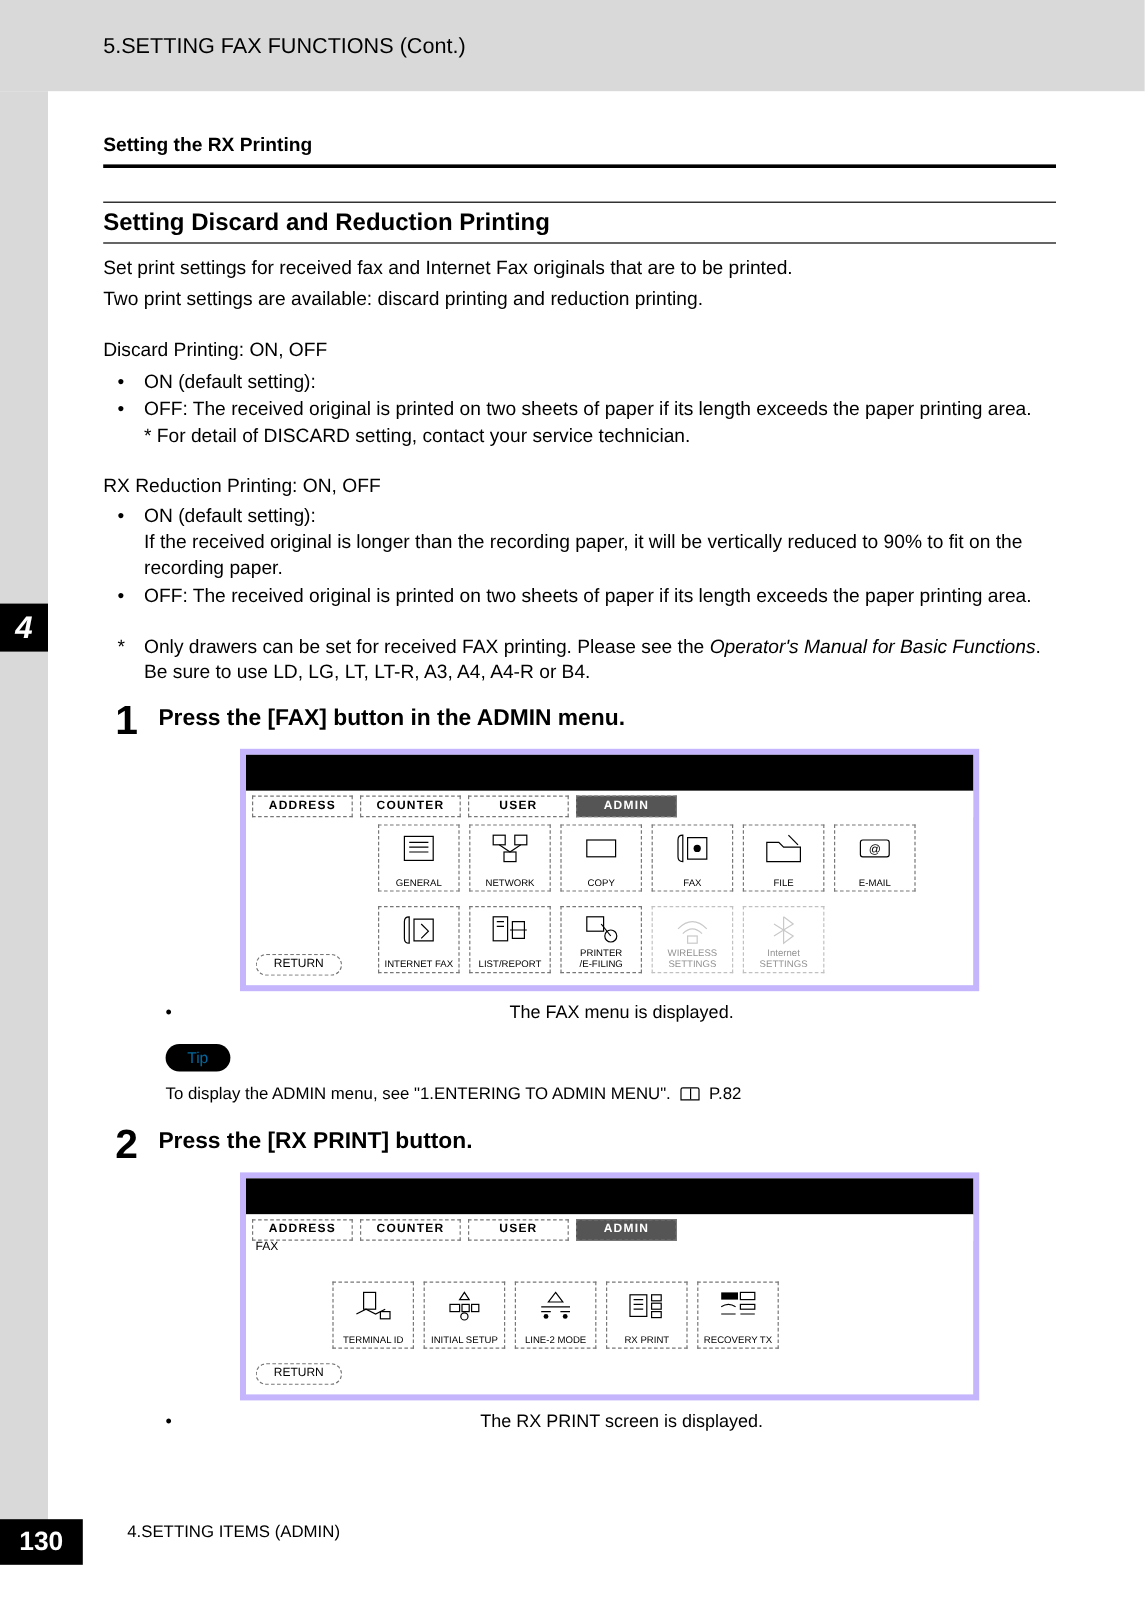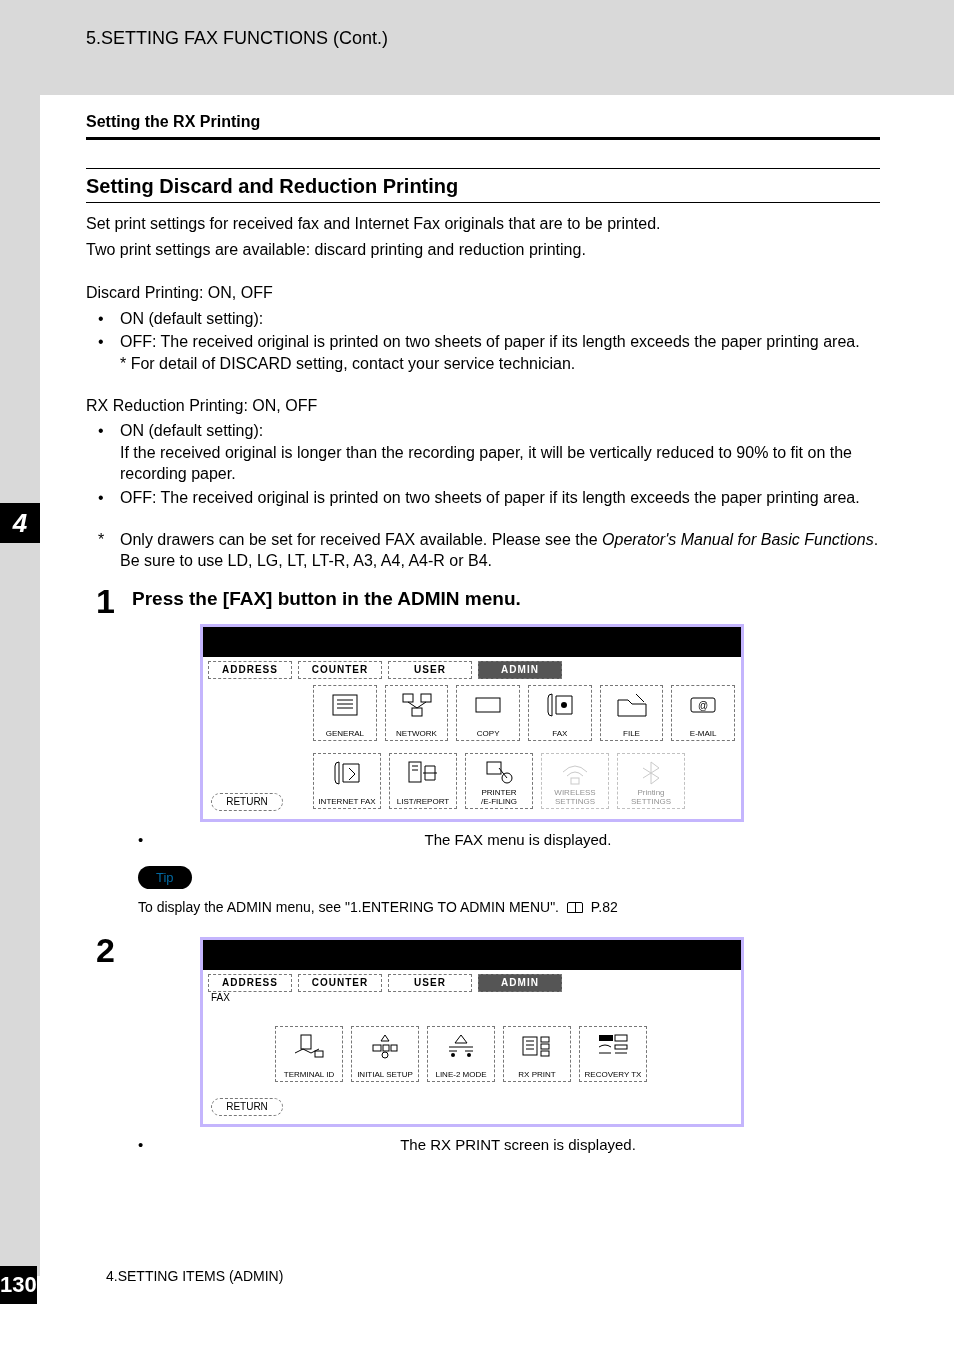--- a/index.html
+++ b/index.html
@@ -1,18 +1,18 @@
 <!DOCTYPE html>
 <html><head>
 <meta charset="utf-8">
 <style>
   * { box-sizing: border-box; margin: 0; padding: 0; }
   html, body { width: 954px; height: 1348px; font-family: Arial, Helvetica, sans-serif; background: #fff; color: #000; }
   .page { position: relative; width: 954px; height: 1348px; }
-  .topbar { background: #d9d9d9; height: 95px; padding: 28px 0 0 86px; font-size: 18px; }
+  .topbar { background: #d9d9d9; height: 76px; padding: 28px 0 0 86px; font-size: 18px; }
   .sidecol { position: absolute; left: 0; top: 76px; width: 40px; height: 1200px; background: #d9d9d9; }
   .blackbox { position: absolute; left: 0; top: 427px; width: 40px; height: 40px; background: #000; color: #fff; font-size: 26px; font-weight: bold; font-style: italic; text-align: center; line-height: 40px; }
   .content { position: absolute; left: 86px; top: 90px; width: 794px; }
   .h1 { font-size: 16px; font-weight: bold; margin-top: 23px; margin-bottom: 6px; }
   .rule-thick { border-bottom: 3px solid #000; margin-bottom: 28px; }
   .rule-thin-top { border-top: 1px solid #000; height: 1px; margin-bottom: 6px; }
   .h2 { font-size: 20px; font-weight: bold; margin-bottom: 4px; }
   .rule-thin { border-bottom: 1px solid #000; margin-bottom: 10px; }
   .body { font-size: 16px; line-height: 1.35; }
   .para { margin-bottom: 4px; }
@@ -20,41 +20,41 @@
   ul.bullets { list-style: none; padding-left: 0; }
   ul.bullets li { position: relative; padding-left: 34px; margin-bottom: 2px; }
   ul.bullets li::before { content: "•"; position: absolute; left: 12px; top: 0; }
   .note { position: relative; padding-left: 34px; }
   .note::before { content: "*"; position: absolute; left: 12px; top: 0; }
   .italic { font-style: italic; text-align: right; }
   .step { position: relative; margin-top: 16px; }
   .bignum { position: absolute; left: 10px; top: -6px; font-size: 34px; font-weight: bold; }
   .steptitle { padding-left: 46px; font-size: 19px; font-weight: bold; }
   .screenwrap { margin: 14px 0 8px 114px; }
-  .screen { width: 544px; border: 3px solid #c4b5fd; background: #fff; }
+  .screen { width: 616px; border: 5px solid #c4b5fd; background: #fff; }
   .screen .black { background: #000; height: 30px; }
   .tabs { display: flex; gap: 6px; padding: 4px 5px 0 5px; background: #fff; }
   .tab { flex: 0 0 auto; width: 84px; height: 18px; border: 1px dashed #777; font-size: 10px; font-weight: bold; letter-spacing: 1px; text-align: center; line-height: 16px; background: #fff; }
   .tab.active { background: #555; color: #fff; }
   .iconrow { display: flex; gap: 8px; padding: 6px 6px 6px 110px; }
   .iconrow2 { padding-bottom: 10px; }
   .iconbtn { width: 68px; height: 56px; border: 1px dashed #777; display: flex; flex-direction: column; align-items: center; justify-content: space-between; padding: 4px 2px 2px 2px; font-size: 8px; text-align: center; }
   .iconbtn.dim { opacity: 0.45; }
   .iconbtn svg { width: 36px; height: 30px; }
   .ret { position: absolute; left: 8px; bottom: 8px; width: 72px; height: 18px; border: 1px dashed #777; border-radius: 9px; font-size: 10px; text-align: center; line-height: 16px; }
   .screenrel { position: relative; }
   .faxlabel { position: absolute; left: 8px; top: 52px; font-size: 10px; }
   .subbullet { font-size: 15px; padding-left: 70px; position: relative; margin-top: 9px; text-align: center; }
   .subbullet::before { content: "•"; position: absolute; left: 52px; top: 0; }
   .tip { display: inline-block; background: #000; color: #0369a1; font-size: 13px; padding: 4px 18px; border-radius: 14px; margin: 18px 0 10px 52px; }
   .tiptext { font-size: 14px; padding-left: 52px; }
   .book-icon { display: inline-block; width: 16px; height: 11px; border: 1px solid #000; border-radius: 2px 2px 0 0; position: relative; vertical-align: -1px; margin: 0 4px 0 4px; }
   .book-icon::after { content: ""; position: absolute; left: 50%; top: 0; bottom: 0; border-left: 1px solid #000; }
   .footer { position: absolute; left: 0; bottom: 44px; width: 954px; }
-  .pagenum { position: absolute; left: 0; bottom: 0; background: #000; color: #fff; font-size: 22px; font-weight: bold; padding: 6px 0; }
+  .pagenum { position: absolute; left: 0; bottom: 0; background: #000; color: #fff; font-size: 22px; font-weight: bold; padding: 6px 16px; }
   .foottext { position: absolute; left: 106px; bottom: 20px; font-size: 14px; }
 </style>
 </head>
 <body>
 
 <div class="page">
   <div class="topbar">
     <span>5.SETTING FAX FUNCTIONS (Cont.)</span>
   </div>
   <div class="sidecol">
@@ -92,21 +92,21 @@
           <span>ON (default setting):</span><br>
           <span>If the received original is longer than the recording paper, it will be vertically reduced to 90% to fit on the recording paper.</span>
         </li>
         <li>
           <span>OFF: The received original is printed on two sheets of paper if its length exceeds the paper printing area.</span>
         </li>
       </ul>
 
       <div class="spacer"></div>
       <div class="note">
-        <span>Only drawers can be set for received FAX available.   Please see the </span><span class="italic">Operator's Manual for Basic Functions</span><span>. Be sure to use LD, LG, LT, LT-R, A3, A4, A4-R or B4.</span>
+        <span>Only drawers can be set for received FAX printing.   Please see the </span><span class="italic">Operator's Manual for Basic Functions</span><span>. Be sure to use LD, LG, LT, LT-R, A3, A4, A4-R or B4.</span>
       </div>
     </div>
 
     <div class="step">
       <div class="bignum">1</div>
       <div class="steptitle">Press the [FAX] button in the ADMIN menu.</div>
       <div class="screenwrap">
         <div class="screen screenrel">
           <div class="black"></div>
           <div class="tabs">
@@ -196,38 +196,39 @@
                   <path d="M10 18 Q18 10 26 18" fill="none" stroke="#888"></path>
                   <rect x="14" y="20" width="8" height="6" fill="none" stroke="#888"></rect>
                 </svg>
                 <span style="white-space:pre-line">WIRELESS
 SETTINGS</span>
               </div>
             <div class="iconbtn dim">
                 <svg>
                   <path d="M18 4 L18 26 L26 20 L10 10 M18 4 L26 10 L10 20" fill="none" stroke="#888"></path>
                 </svg>
-                <span style="white-space:pre-line">Printing
+                <span style="white-space:pre-line">Internet
 SETTINGS</span>
               </div>
           </div>
           <div class="ret">RETURN</div>
         </div>
       </div>
       <div class="subbullet">The FAX menu is displayed.</div>
       <div class="tip">Tip</div>
       <div class="tiptext">
         <span>To display the ADMIN menu, see "1.ENTERING TO ADMIN MENU".</span>
         <span class="book-icon"></span>
         <span>P.82</span>
       </div>
     </div>
 
     <div class="step" style="margin-top:22px">
       <div class="bignum">2</div>
+      <div class="steptitle">Press the [RX PRINT] button.</div>
       <div class="screenwrap">
         <div class="screen screenrel" style="height:190px">
           <div class="black"></div>
           <div class="tabs">
             <div class="tab">ADDRESS</div>
             <div class="tab">COUNTER</div>
             <div class="tab">USER</div>
             <div class="tab active">ADMIN</div>
           </div>
           <div class="faxlabel">FAX</div>

